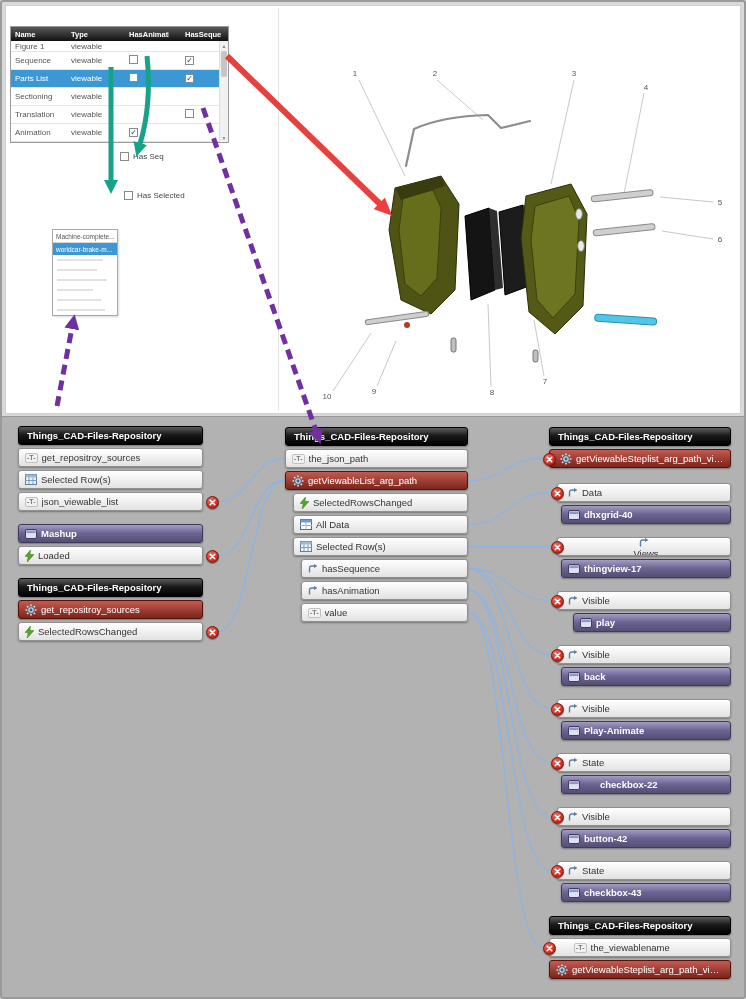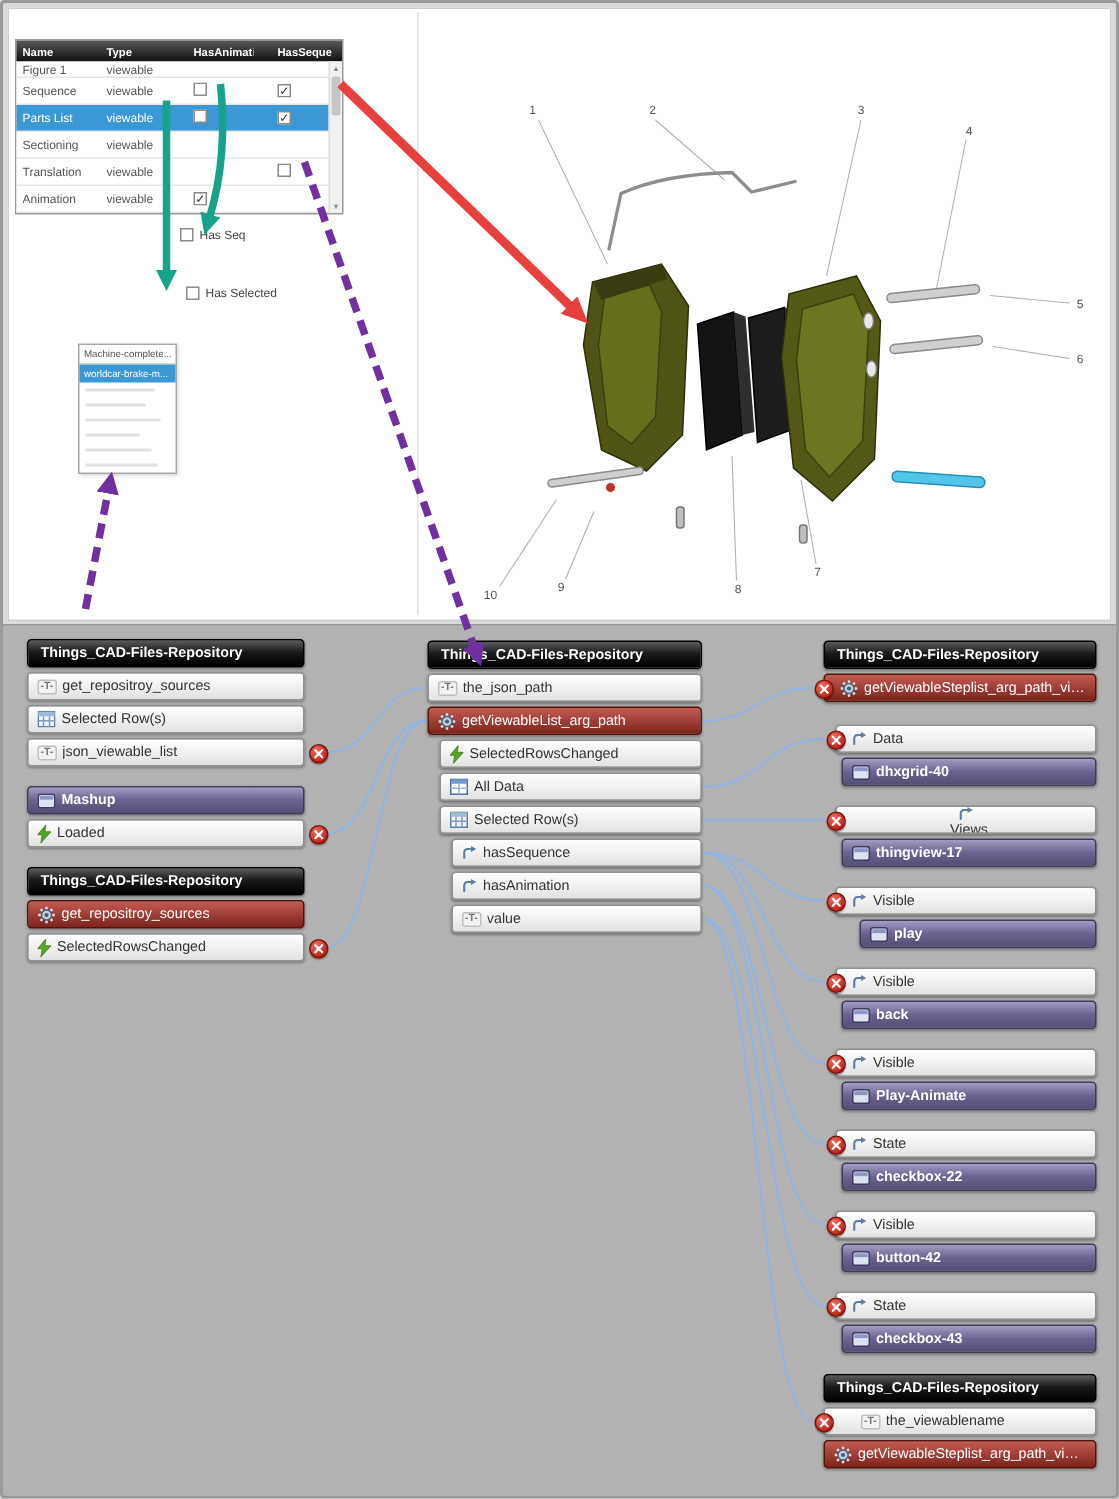--- a/index.html
+++ b/index.html
@@ -543,21 +543,21 @@
         </svg>
       </span>
       <span class="ic">
         <svg width="10" height="10" viewBox="0 0 10 10">
           <path d="M1.5,8.5 L1.5,4.5 Q1.5,2 4,2 L6.5,2" fill="none" stroke="#5b7ea3" stroke-width="1.4"></path>
           <polygon points="6,0 9.5,2 6,4" fill="#5b7ea3"></polygon>
         </svg>
       </span>
       <span class="lbl">State</span>
     </div>
-    <div class="bnode b-purple" style="margin-left: 12px;">
+    <div class="bnode b-purple" style="margin-left: 12px; gap: 16px;">
       <span class="ic">
         <svg width="12" height="10" viewBox="0 0 12 10">
           <rect x="0.5" y="0.5" width="11" height="9" rx="1.5" fill="#dde2f0" stroke="#3f3a5e"></rect>
           <rect x="1.5" y="1.5" width="9" height="2.6" fill="#8d96c4"></rect>
         </svg>
       </span>
       <span class="lbl">checkbox-22</span>
     </div>
     <div class="bgap" style="height: 10px;"></div>
     <div class="bnode b-white" style="margin-left: 8px; padding-left: 10px;">

